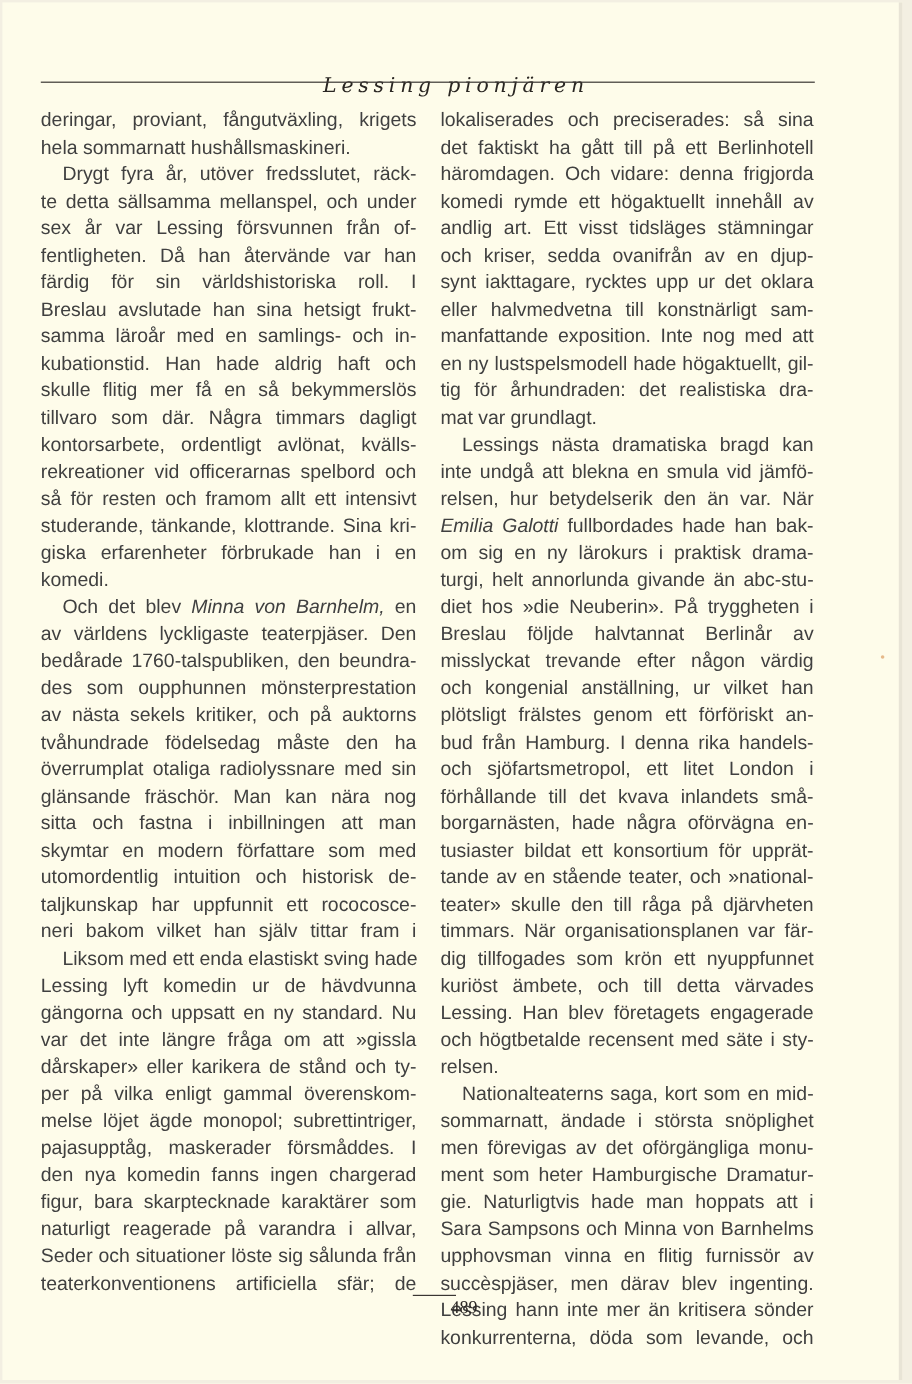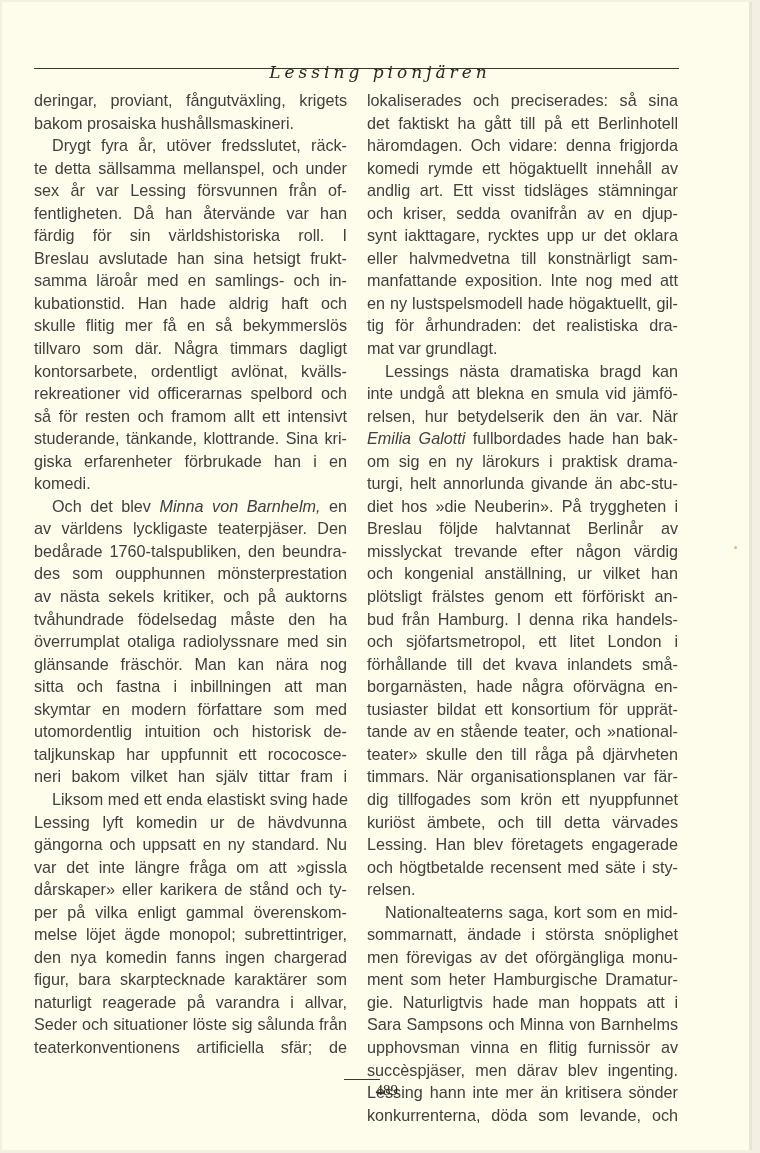--- a/index.html
+++ b/index.html
@@ -98,21 +98,21 @@
 </head>
 <body>
 
 <div class="page"></div>
 
 <div class="running-head">Lessing pionjären</div>
 <div class="head-rule"></div>
 
 <div class="column col-left">
     <span class="line"><span>deringar, proviant, fångutväxling, krigets</span></span>
-    <span class="line last"><span>bakom prosaiska hushållsmaskineri.</span></span>
+    <span class="line last"><span>hela sommarnatt hushållsmaskineri.</span></span>
     <span class="line indent"><span>Drygt fyra år, utöver fredsslutet, räck-</span></span>
     <span class="line"><span>te detta sällsamma mellanspel, och under</span></span>
     <span class="line"><span>sex år var Lessing försvunnen från of-</span></span>
     <span class="line"><span>fentligheten. Då han återvände var han</span></span>
     <span class="line"><span>färdig för sin världshistoriska roll. I</span></span>
     <span class="line"><span>Breslau avslutade han sina hetsigt frukt-</span></span>
     <span class="line"><span>samma läroår med en samlings- och in-</span></span>
     <span class="line"><span>kubationstid. Han hade aldrig haft och</span></span>
     <span class="line"><span>skulle flitig mer få en så bekymmerslös</span></span>
     <span class="line"><span>tillvaro som där. Några timmars dagligt</span></span>
@@ -135,20 +135,21 @@
     <span class="line"><span>utomordentlig intuition och historisk de-</span></span>
     <span class="line"><span>taljkunskap har uppfunnit ett rococosce-</span></span>
     <span class="line"><span>neri bakom vilket han själv tittar fram i</span></span>
     <span class="line indent"><span>Liksom med ett enda elastiskt sving hade</span></span>
     <span class="line"><span>Lessing lyft komedin ur de hävdvunna</span></span>
     <span class="line"><span>gängorna och uppsatt en ny standard. Nu</span></span>
     <span class="line"><span>var det inte längre fråga om att »gissla</span></span>
     <span class="line"><span>dårskaper» eller karikera de stånd och ty-</span></span>
     <span class="line"><span>per på vilka enligt gammal överenskom-</span></span>
     <span class="line"><span>melse löjet ägde monopol; subrettintriger,</span></span>
+    <span class="line"><span>pajasupptåg, maskerader försmåddes. I</span></span>
     <span class="line"><span>den nya komedin fanns ingen chargerad</span></span>
     <span class="line"><span>figur, bara skarptecknade karaktärer som</span></span>
     <span class="line"><span>naturligt reagerade på varandra i allvar,</span></span>
     <span class="line"><span>Seder och situationer löste sig sålunda från</span></span>
     <span class="line"><span>teaterkonventionens artificiella sfär; de</span></span>
   </div>
 <div class="column col-right">
     <span class="line"><span>lokaliserades och preciserades: så sina</span></span>
     <span class="line"><span>det faktiskt ha gått till på ett Berlinhotell</span></span>
     <span class="line"><span>häromdagen. Och vidare: denna frigjorda</span></span>

